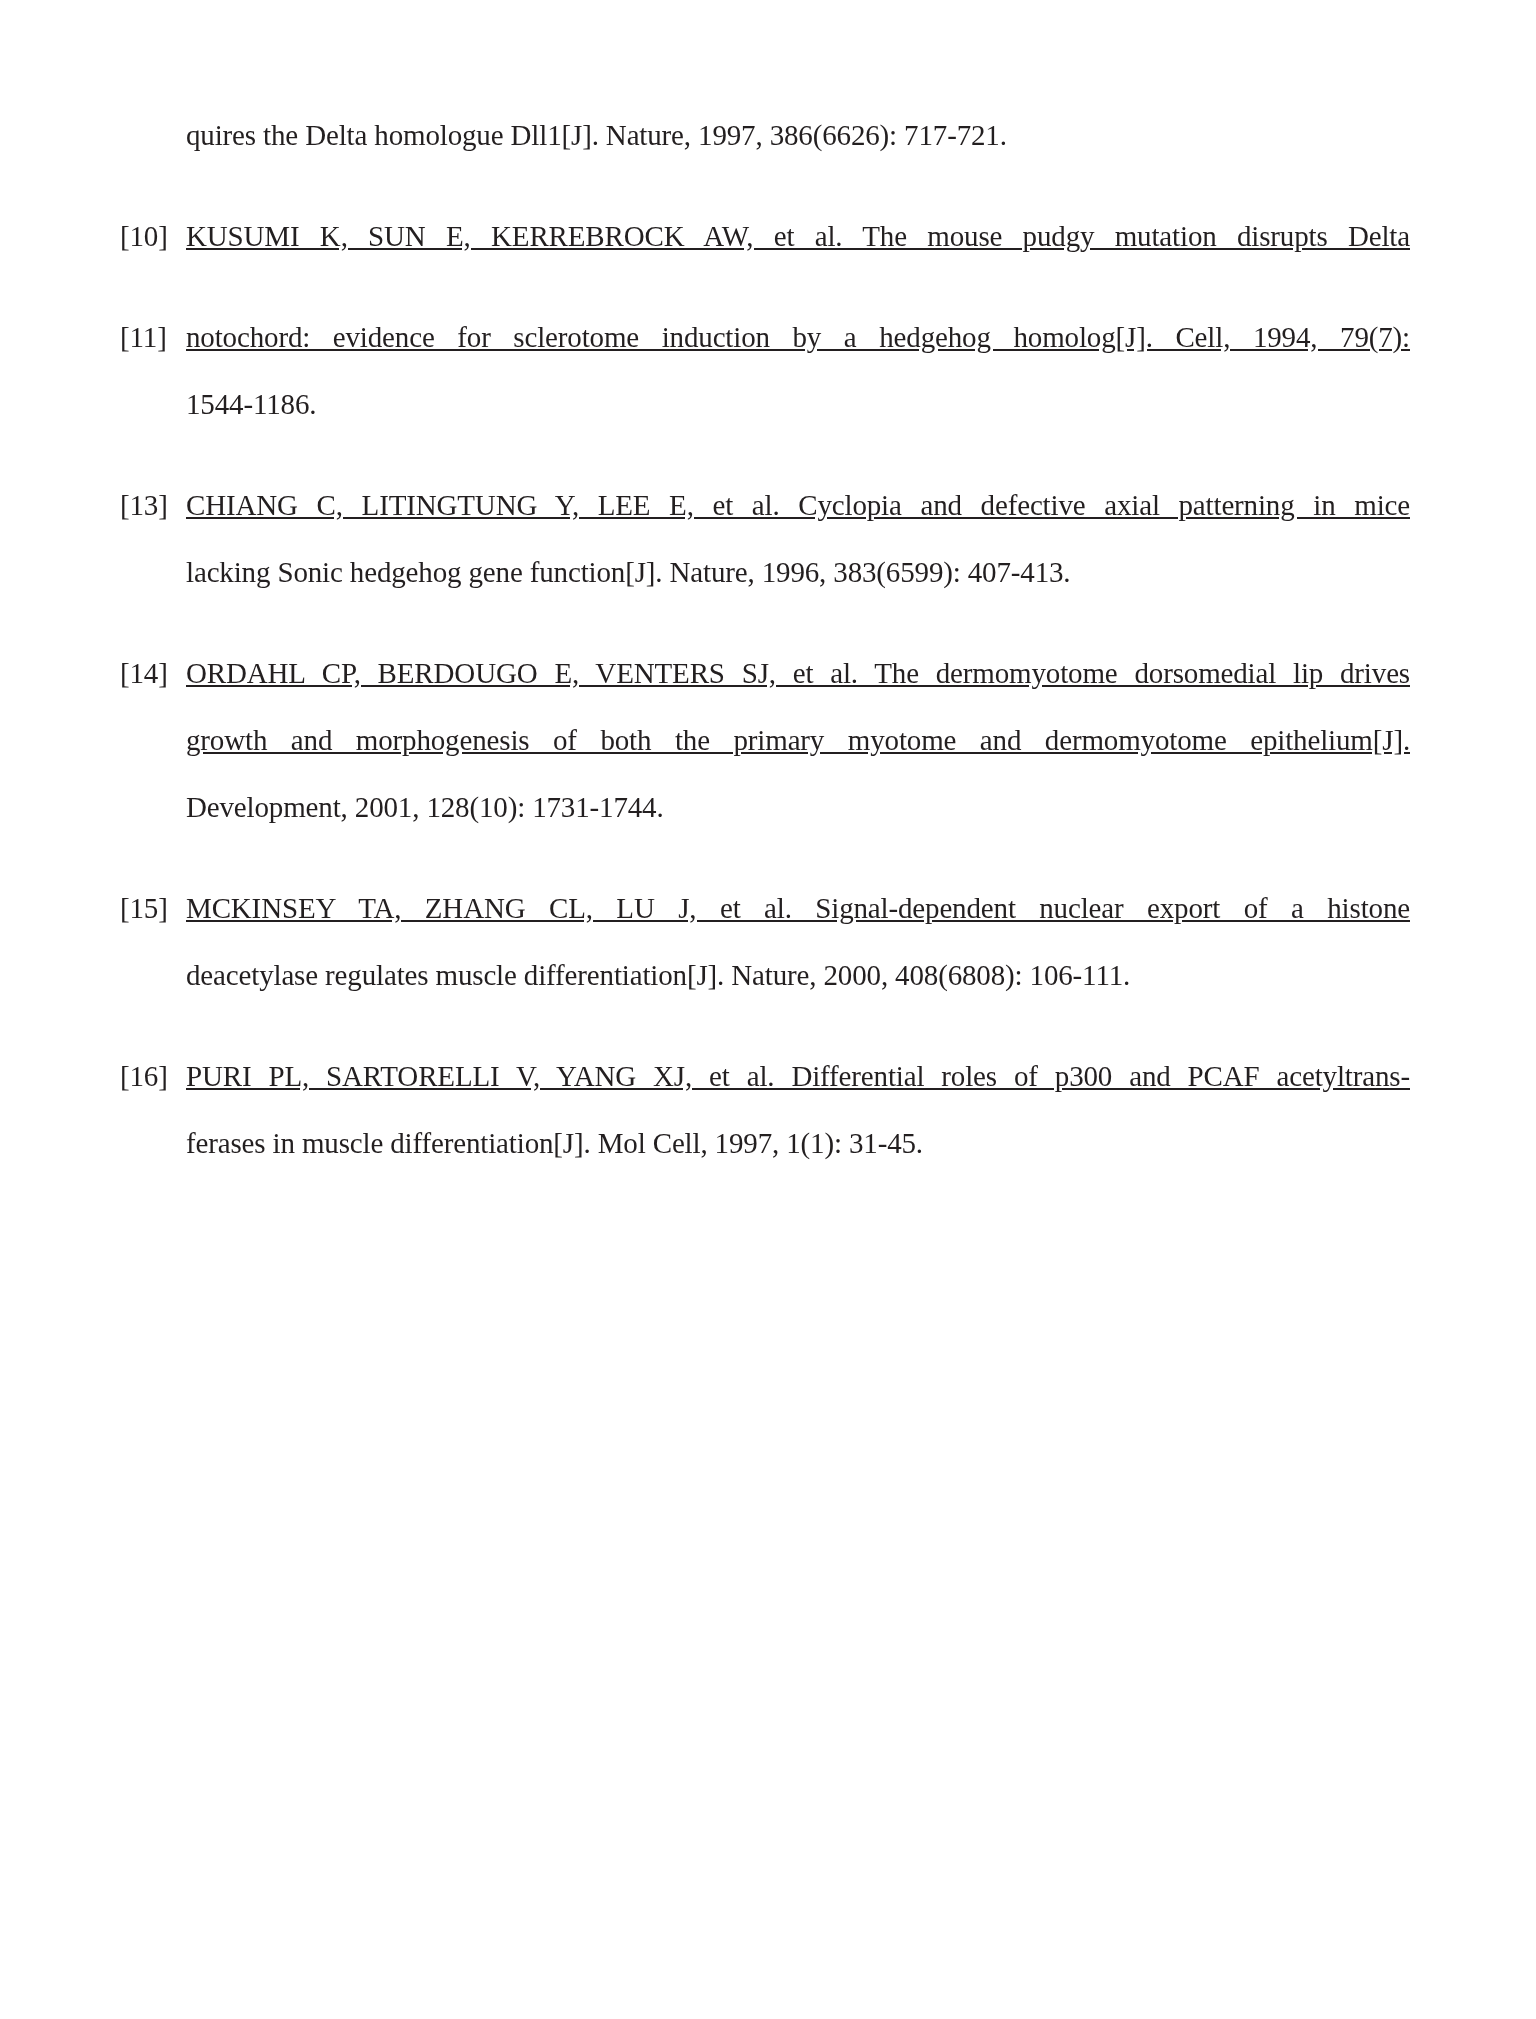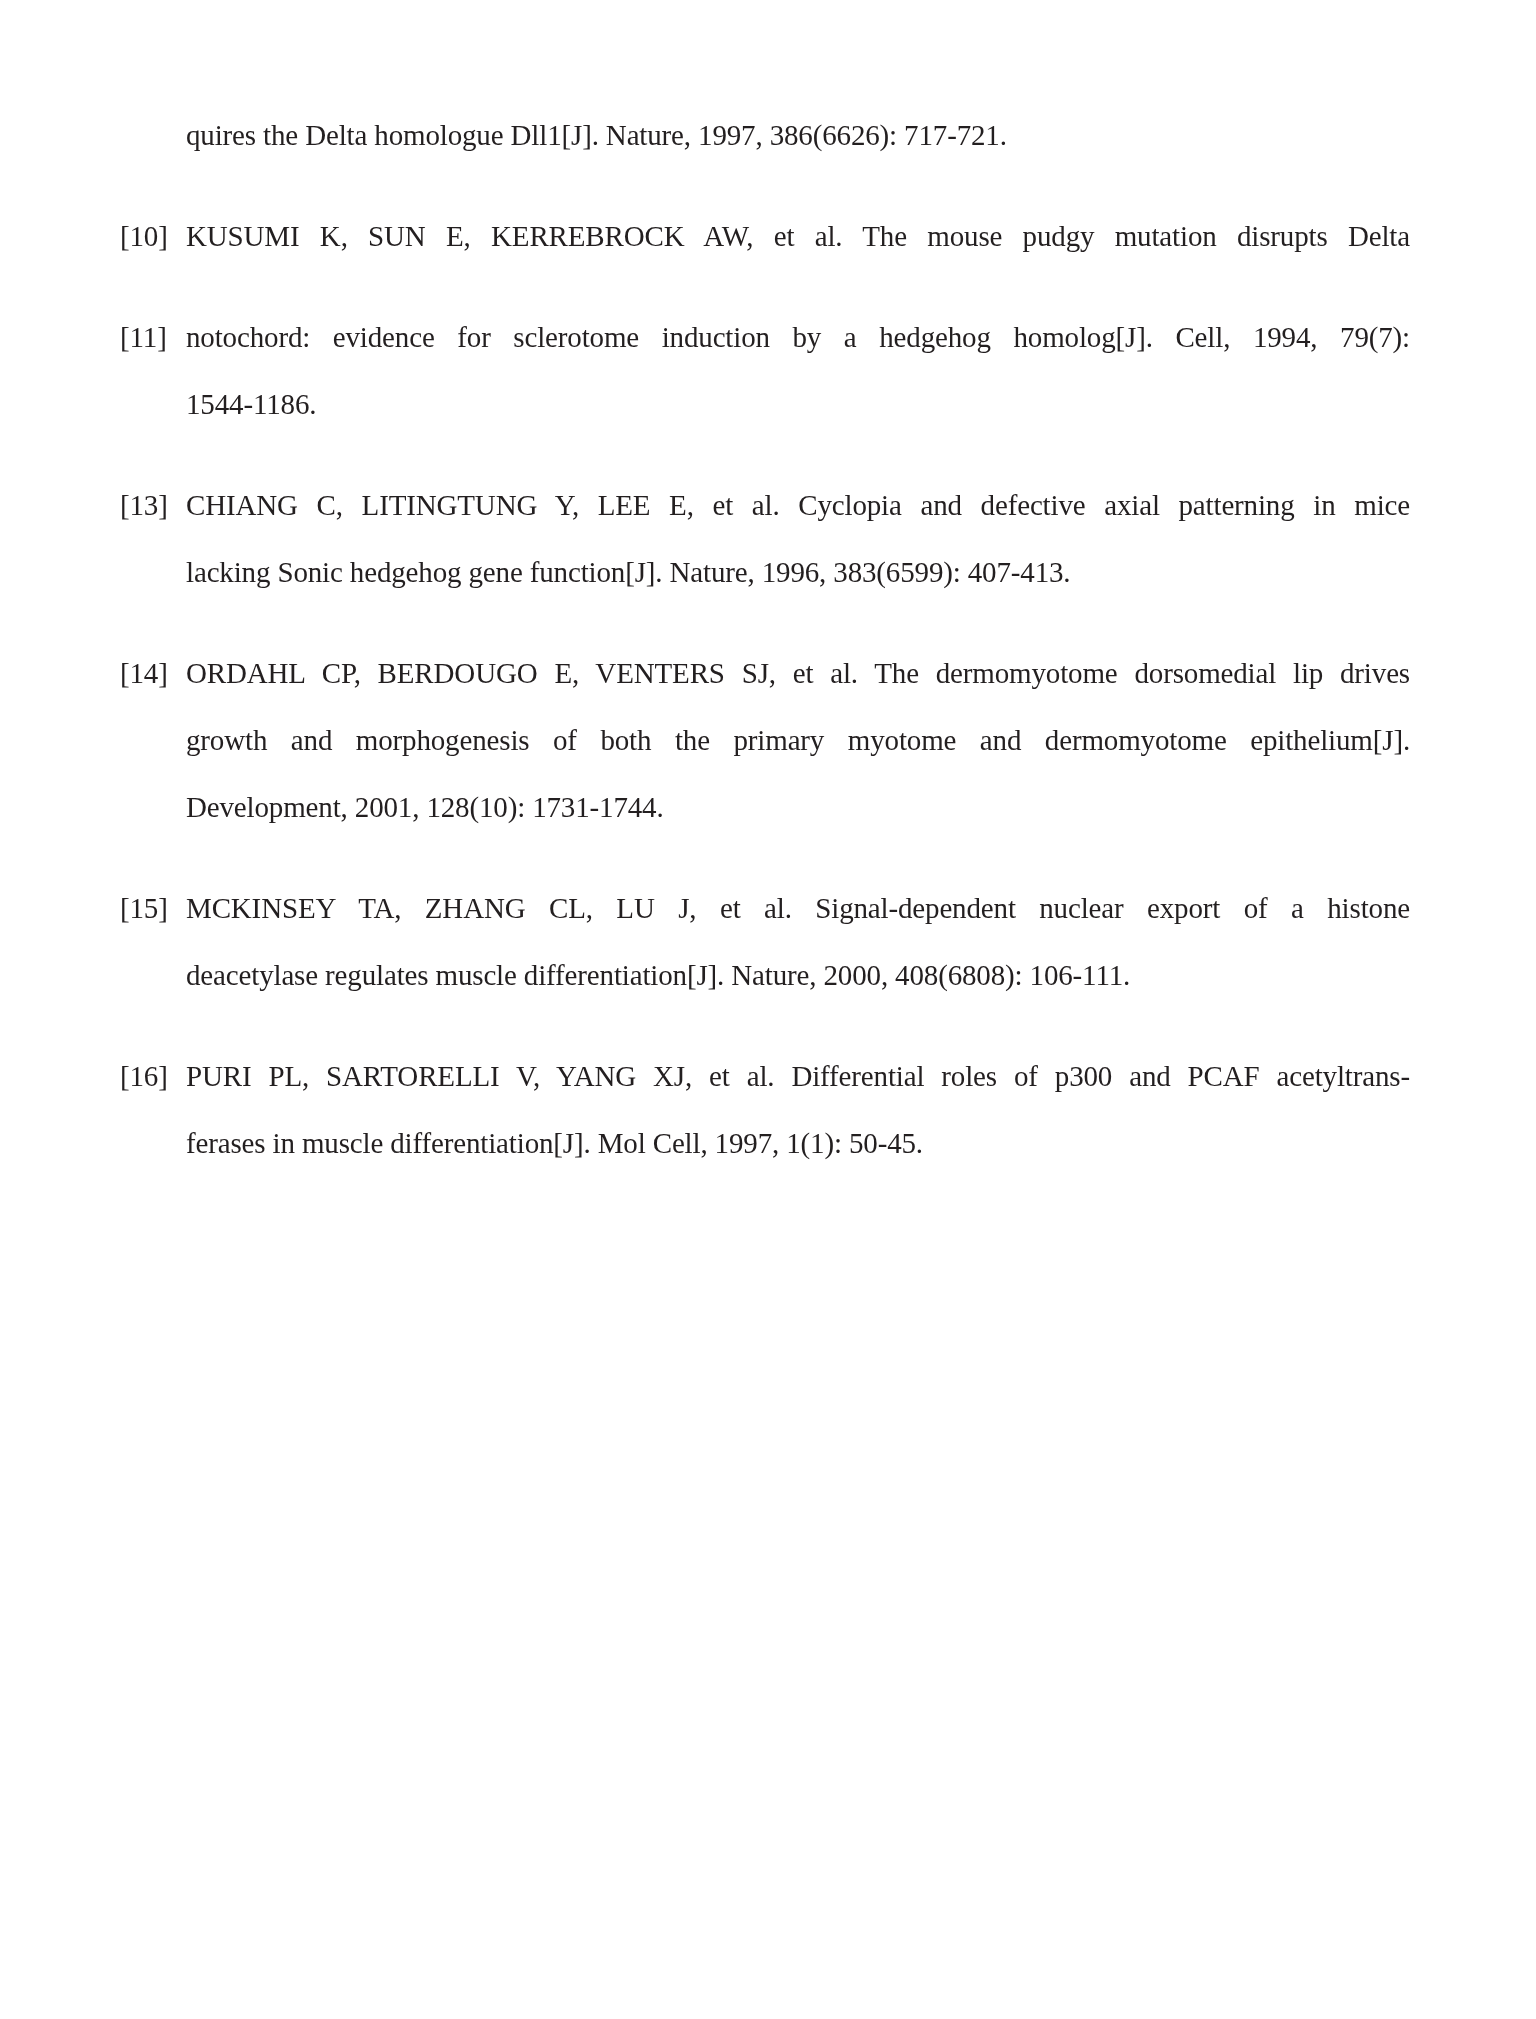--- a/index.html
+++ b/index.html
@@ -50,20 +50,21 @@
       top: 0;
     }
     .ref-line {
       display: block;
       white-space: nowrap;
     }
     .ref-line.justify {
       text-align: justify;
       text-align-last: justify;
       white-space: normal;
+      text-decoration: underline;
     }
   </style>
 </head>
 <body>
 
 <div class="page">
   <ol class="ref-list">
     <li class="ref continuation">
       <span class="ref-line">quires the Delta homologue Dll1[J]. Nature, 1997, 386(6626): 717-721.</span>
     </li>
@@ -95,16 +96,16 @@
 
     <li class="ref">
       <span class="ref-num">[15]</span>
       <span class="ref-line justify">MCKINSEY TA, ZHANG CL, LU J, et al. Signal-dependent nuclear export of a histone</span>
       <span class="ref-line">deacetylase regulates muscle differentiation[J]. Nature, 2000, 408(6808): 106-111.</span>
     </li>
 
     <li class="ref">
       <span class="ref-num">[16]</span>
       <span class="ref-line justify">PURI PL, SARTORELLI V, YANG XJ, et al. Differential roles of p300 and PCAF acetyltrans-</span>
-      <span class="ref-line">ferases in muscle differentiation[J]. Mol Cell, 1997, 1(1): 50-45.</span>
+      <span class="ref-line">ferases in muscle differentiation[J]. Mol Cell, 1997, 1(1): 31-45.</span>
     </li>
   </ol>
 </div>
 
 </body></html>

